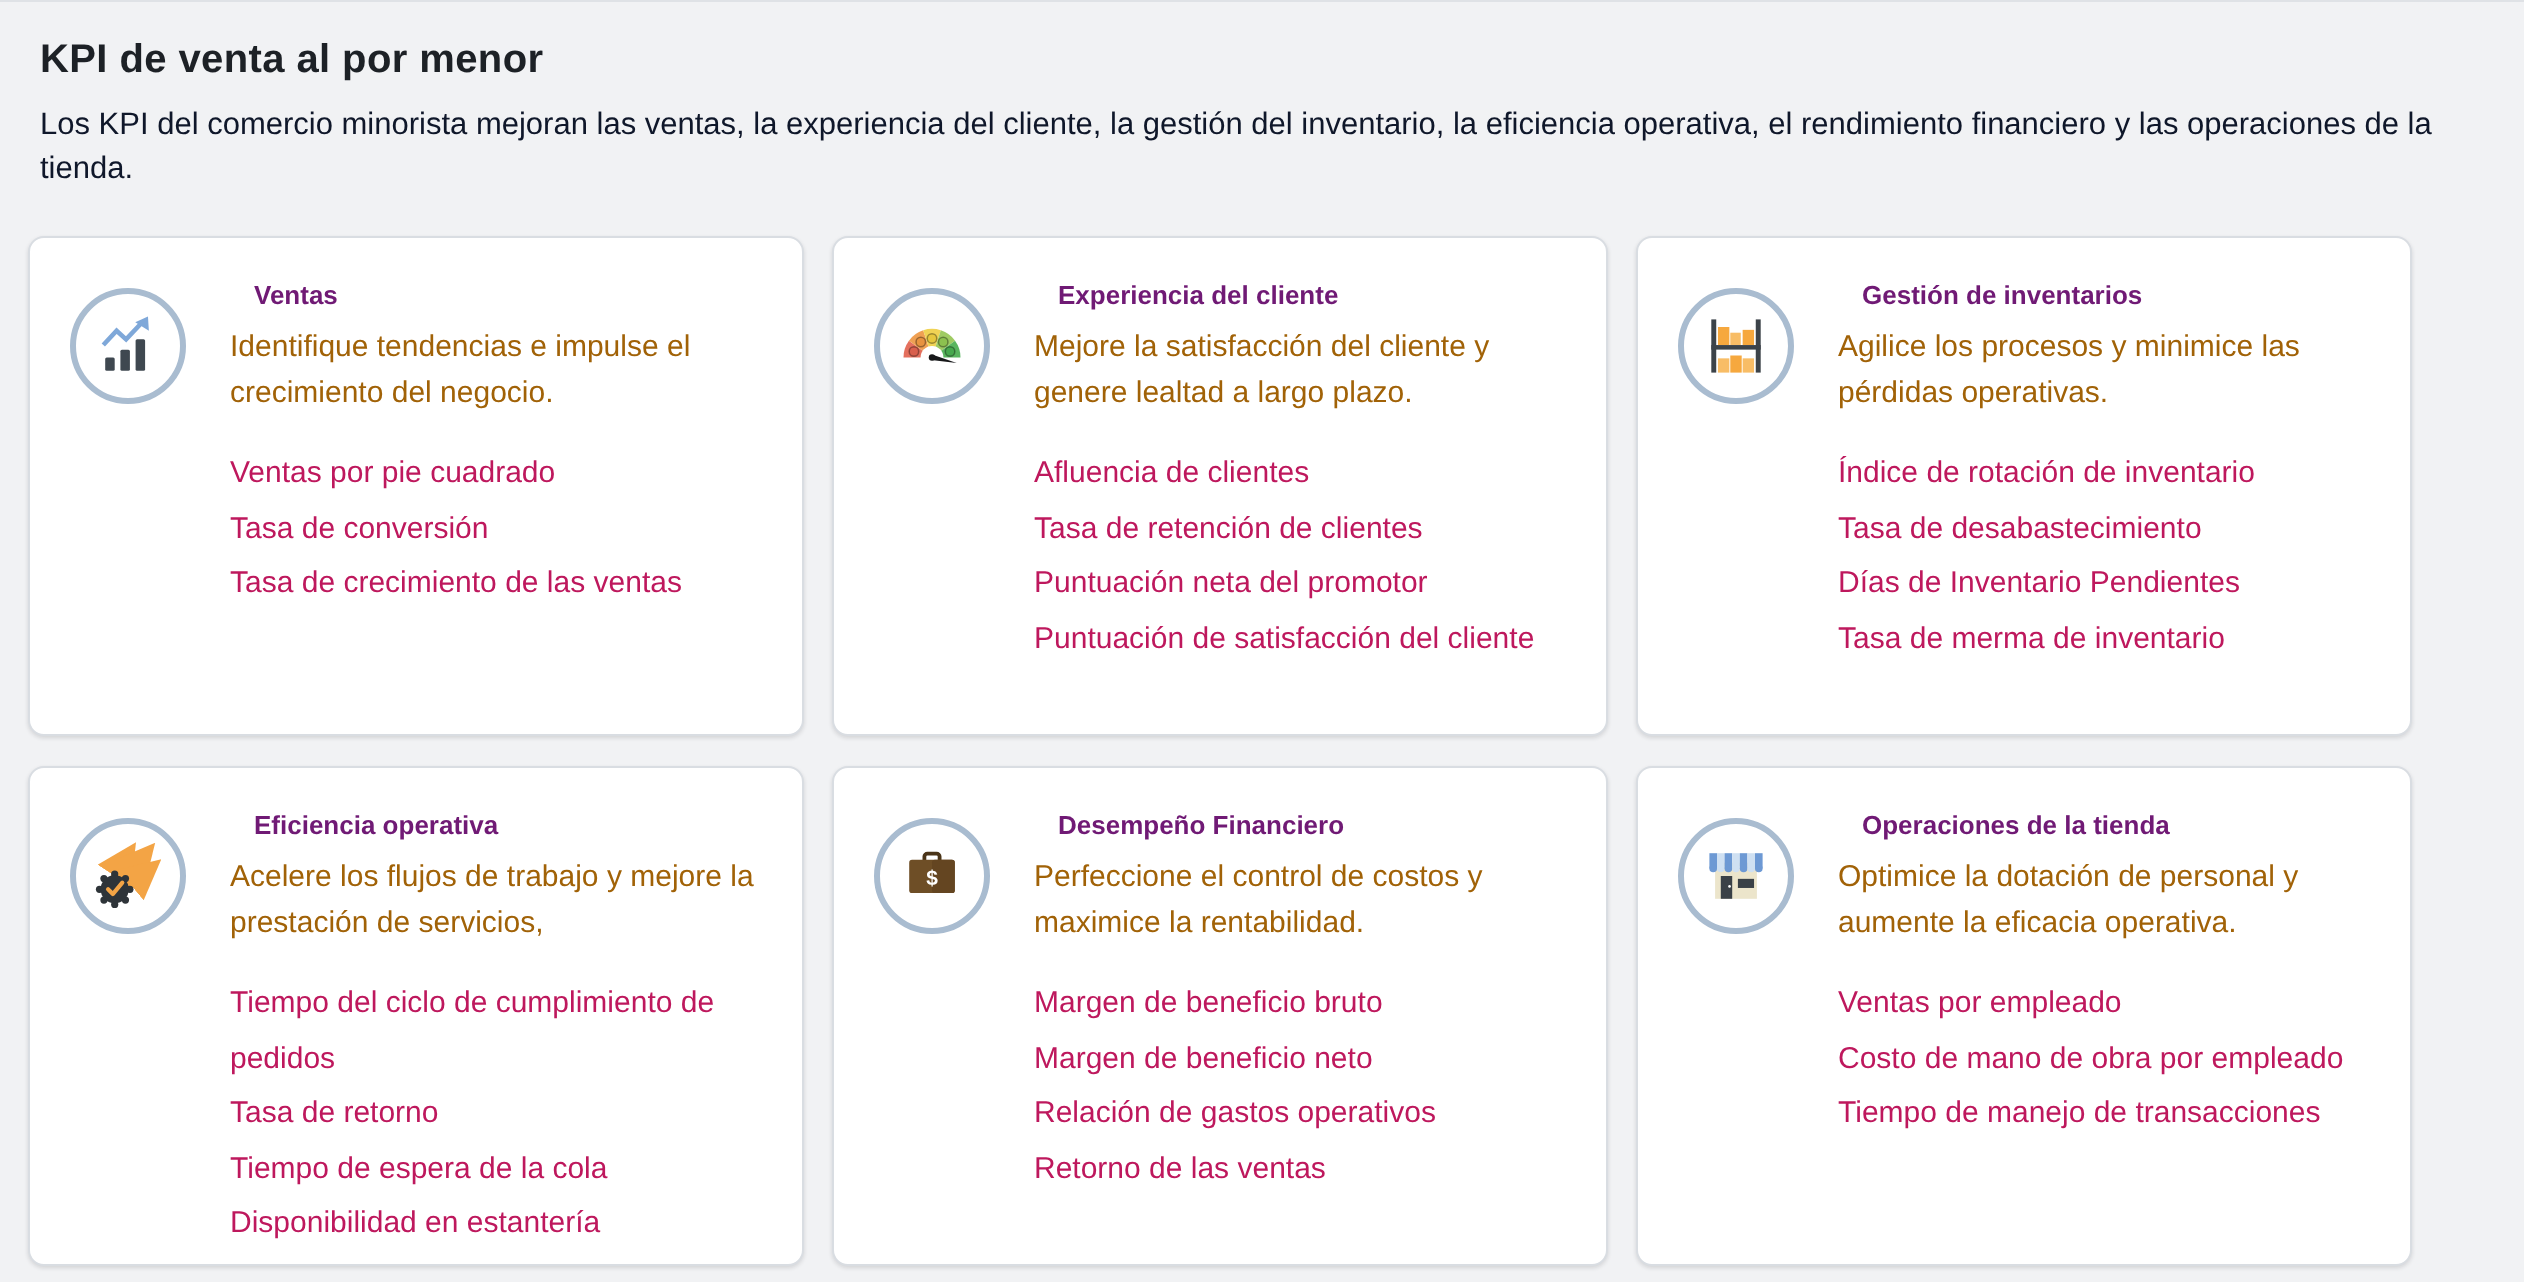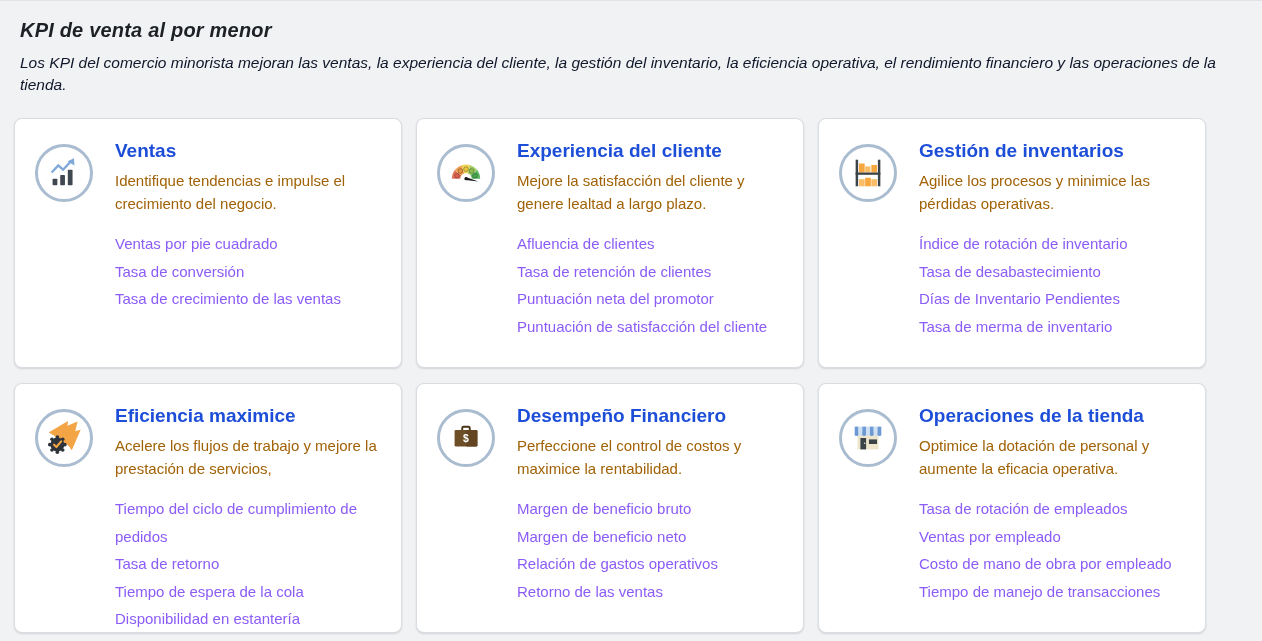--- a/index.html
+++ b/index.html
@@ -3,21 +3,21 @@
 <meta charset="utf-8">
 <style>
   * { margin:0; padding:0; box-sizing:border-box; }
   html,body { width:1262px; height:641px; overflow:hidden; }
   body {
     font-family:"Liberation Sans", sans-serif;
     background:#f1f2f4;
     color:#1e2227;
     border-top:1px solid #dfe2e6;
   }
-  .page-header { padding:18px 20px 0 20px;font-style:italic; }
+  .page-header { padding:18px 20px 0 20px; }
   .page-title { font-size:20px; font-weight:700; color:#1d2126; letter-spacing:.2px; }
   .page-desc  { margin-top:10px; max-width:1234px; font-size:15.5px; line-height:22px; color:#0f172a; }
 
   .card-grid {
     margin:22px 0 0 14px;
     width:1192px;
     display:grid;
     grid-template-columns:repeat(3, 1fr);
     gap:15px 14px;
   }
@@ -36,28 +36,28 @@
     flex:0 0 58px;
     width:58px; height:58px;
     margin-top:5px;
     border-radius:50%;
     border:3px solid #a9bcd0;
     background:#fff;
     display:flex; align-items:center; justify-content:center;
   }
   .icon-ring svg { width:38px; height:38px; display:block; }
   .card-body { flex:1; min-width:0; padding-top:1px; }
-  .card-title { font-size:19px; font-weight:700; color:#1d4ed8; }
+  .card-title { font-size:13px; font-weight:700; color:#701a75;margin-left:12px; }
   .card-desc  { margin-top:7px; font-size:15px; line-height:23px; color:#a16207; }
   .links { margin-top:15px; }
   .kpi-link {
     display:block;
     font-size:15px;
     line-height:27.5px;
-    color:#8b5cf6;
+    color:#be185d;
     text-decoration:none;
     cursor:pointer;
   }
 </style>
 </head>
 <body>
 
 <header class="page-header">
   <h1 class="page-title">KPI de venta al por menor</h1>
   <p class="page-desc">Los KPI del comercio minorista mejoran las ventas, la experiencia del cliente, la gestión del inventario, la eficiencia operativa, el rendimiento financiero y las operaciones de la tienda.</p>
@@ -176,21 +176,21 @@
               <circle cx="7.34" cy="21.34" r="1.9"></circle>
               <circle cx="13" cy="19" r="1.9"></circle>
               <circle cx="18.66" cy="21.34" r="1.9"></circle>
               <circle cx="13" cy="27" r="7.4"></circle>
             </g>
             <polyline points="9.5,27 12,29.5 17,23.5" fill="none" stroke="#f3a445" stroke-width="2.2" stroke-linecap="round" stroke-linejoin="round"></polyline>
           </svg>
         </span>
     </div>
     <div class="card-body">
-      <h2 class="card-title">Eficiencia maximice</h2>
+      <h2 class="card-title">Eficiencia operativa</h2>
       <p class="card-desc">Acelere los flujos de trabajo y mejore la prestación de servicios,</p>
       <nav class="links">
           <a href="#" class="kpi-link">Tiempo del ciclo de cumplimiento de pedidos</a>
           <a href="#" class="kpi-link">Tasa de retorno</a>
           <a href="#" class="kpi-link">Tiempo de espera de la cola</a>
           <a href="#" class="kpi-link">Disponibilidad en estantería</a>
         </nav>
     </div>
   </section>
 
@@ -243,20 +243,19 @@
             <rect x="12" y="20" width="6" height="12" fill="#3a4147"></rect>
             <circle cx="16.6" cy="25.5" r="0.7" fill="#ffffff"></circle>
             <rect x="21" y="21.5" width="8.5" height="4.8" fill="#3a4147"></rect>
           </svg>
         </span>
     </div>
     <div class="card-body">
       <h2 class="card-title">Operaciones de la tienda</h2>
       <p class="card-desc">Optimice la dotación de personal y aumente la eficacia operativa.</p>
       <nav class="links">
-          <a href="#" class="kpi-link">Tasa de rotación de empleados</a>
           <a href="#" class="kpi-link">Ventas por empleado</a>
           <a href="#" class="kpi-link">Costo de mano de obra por empleado</a>
           <a href="#" class="kpi-link">Tiempo de manejo de transacciones</a>
         </nav>
     </div>
   </section>
 </main>
 
 </body></html>

